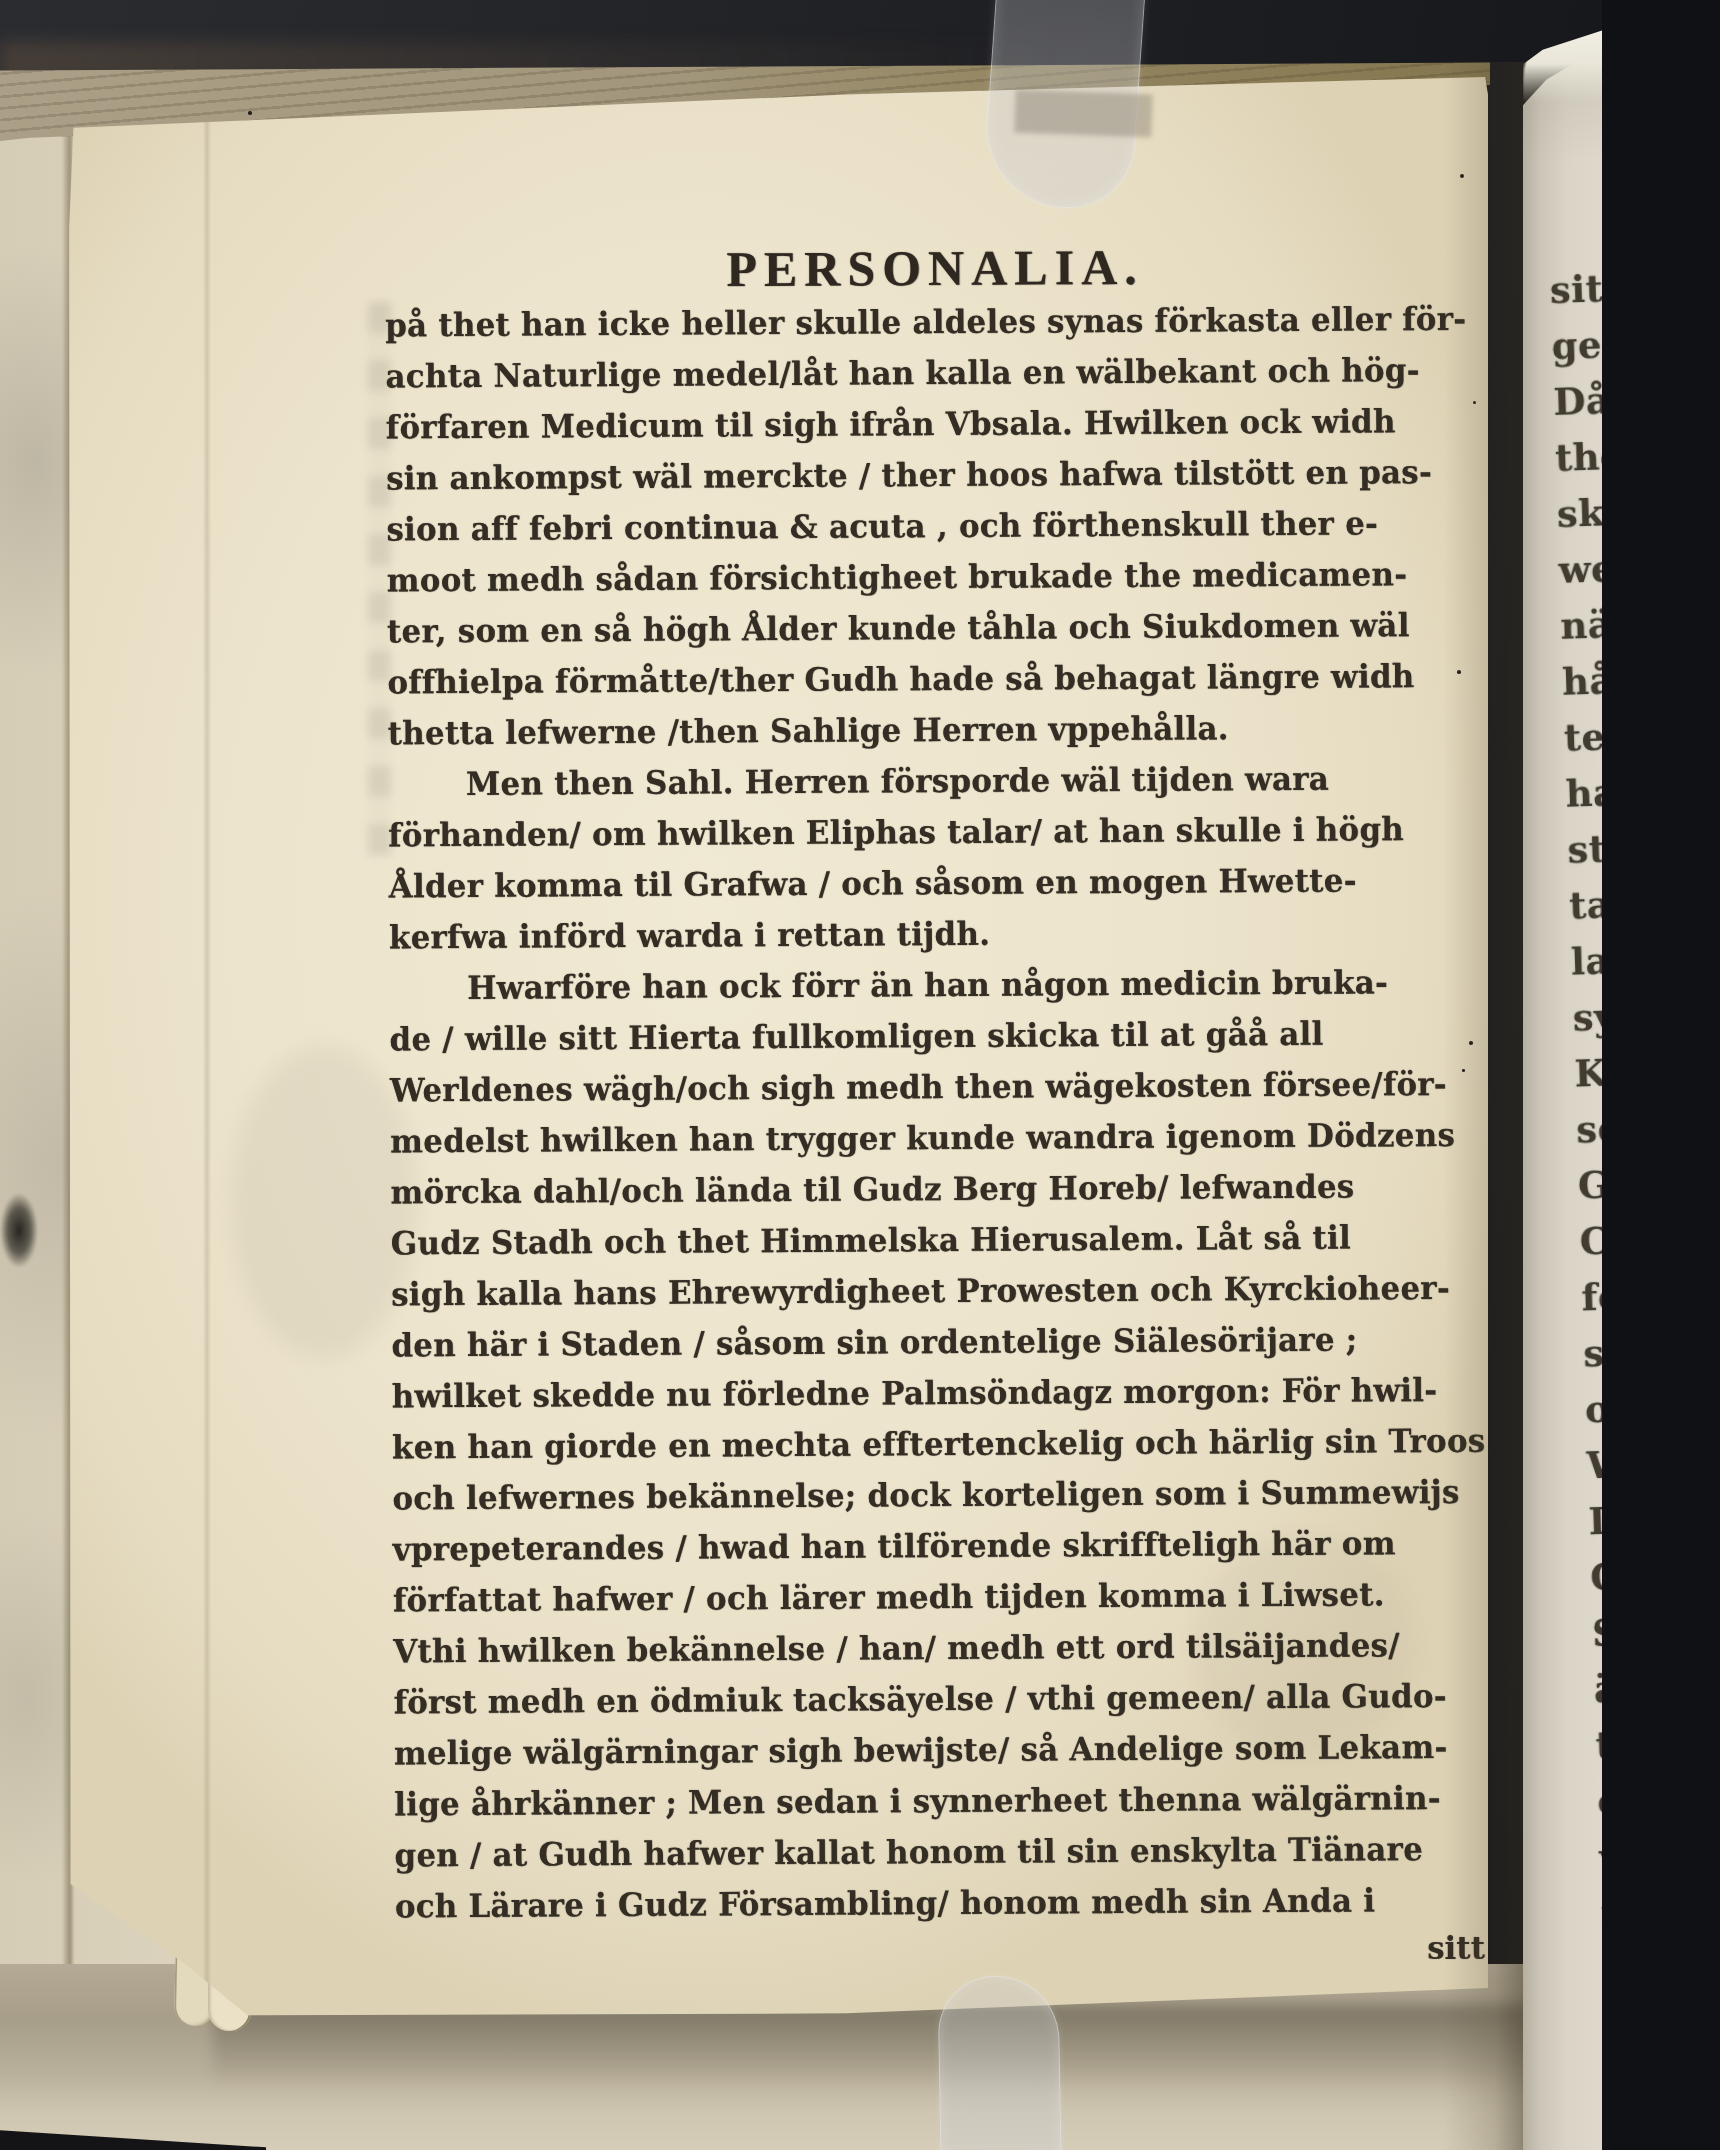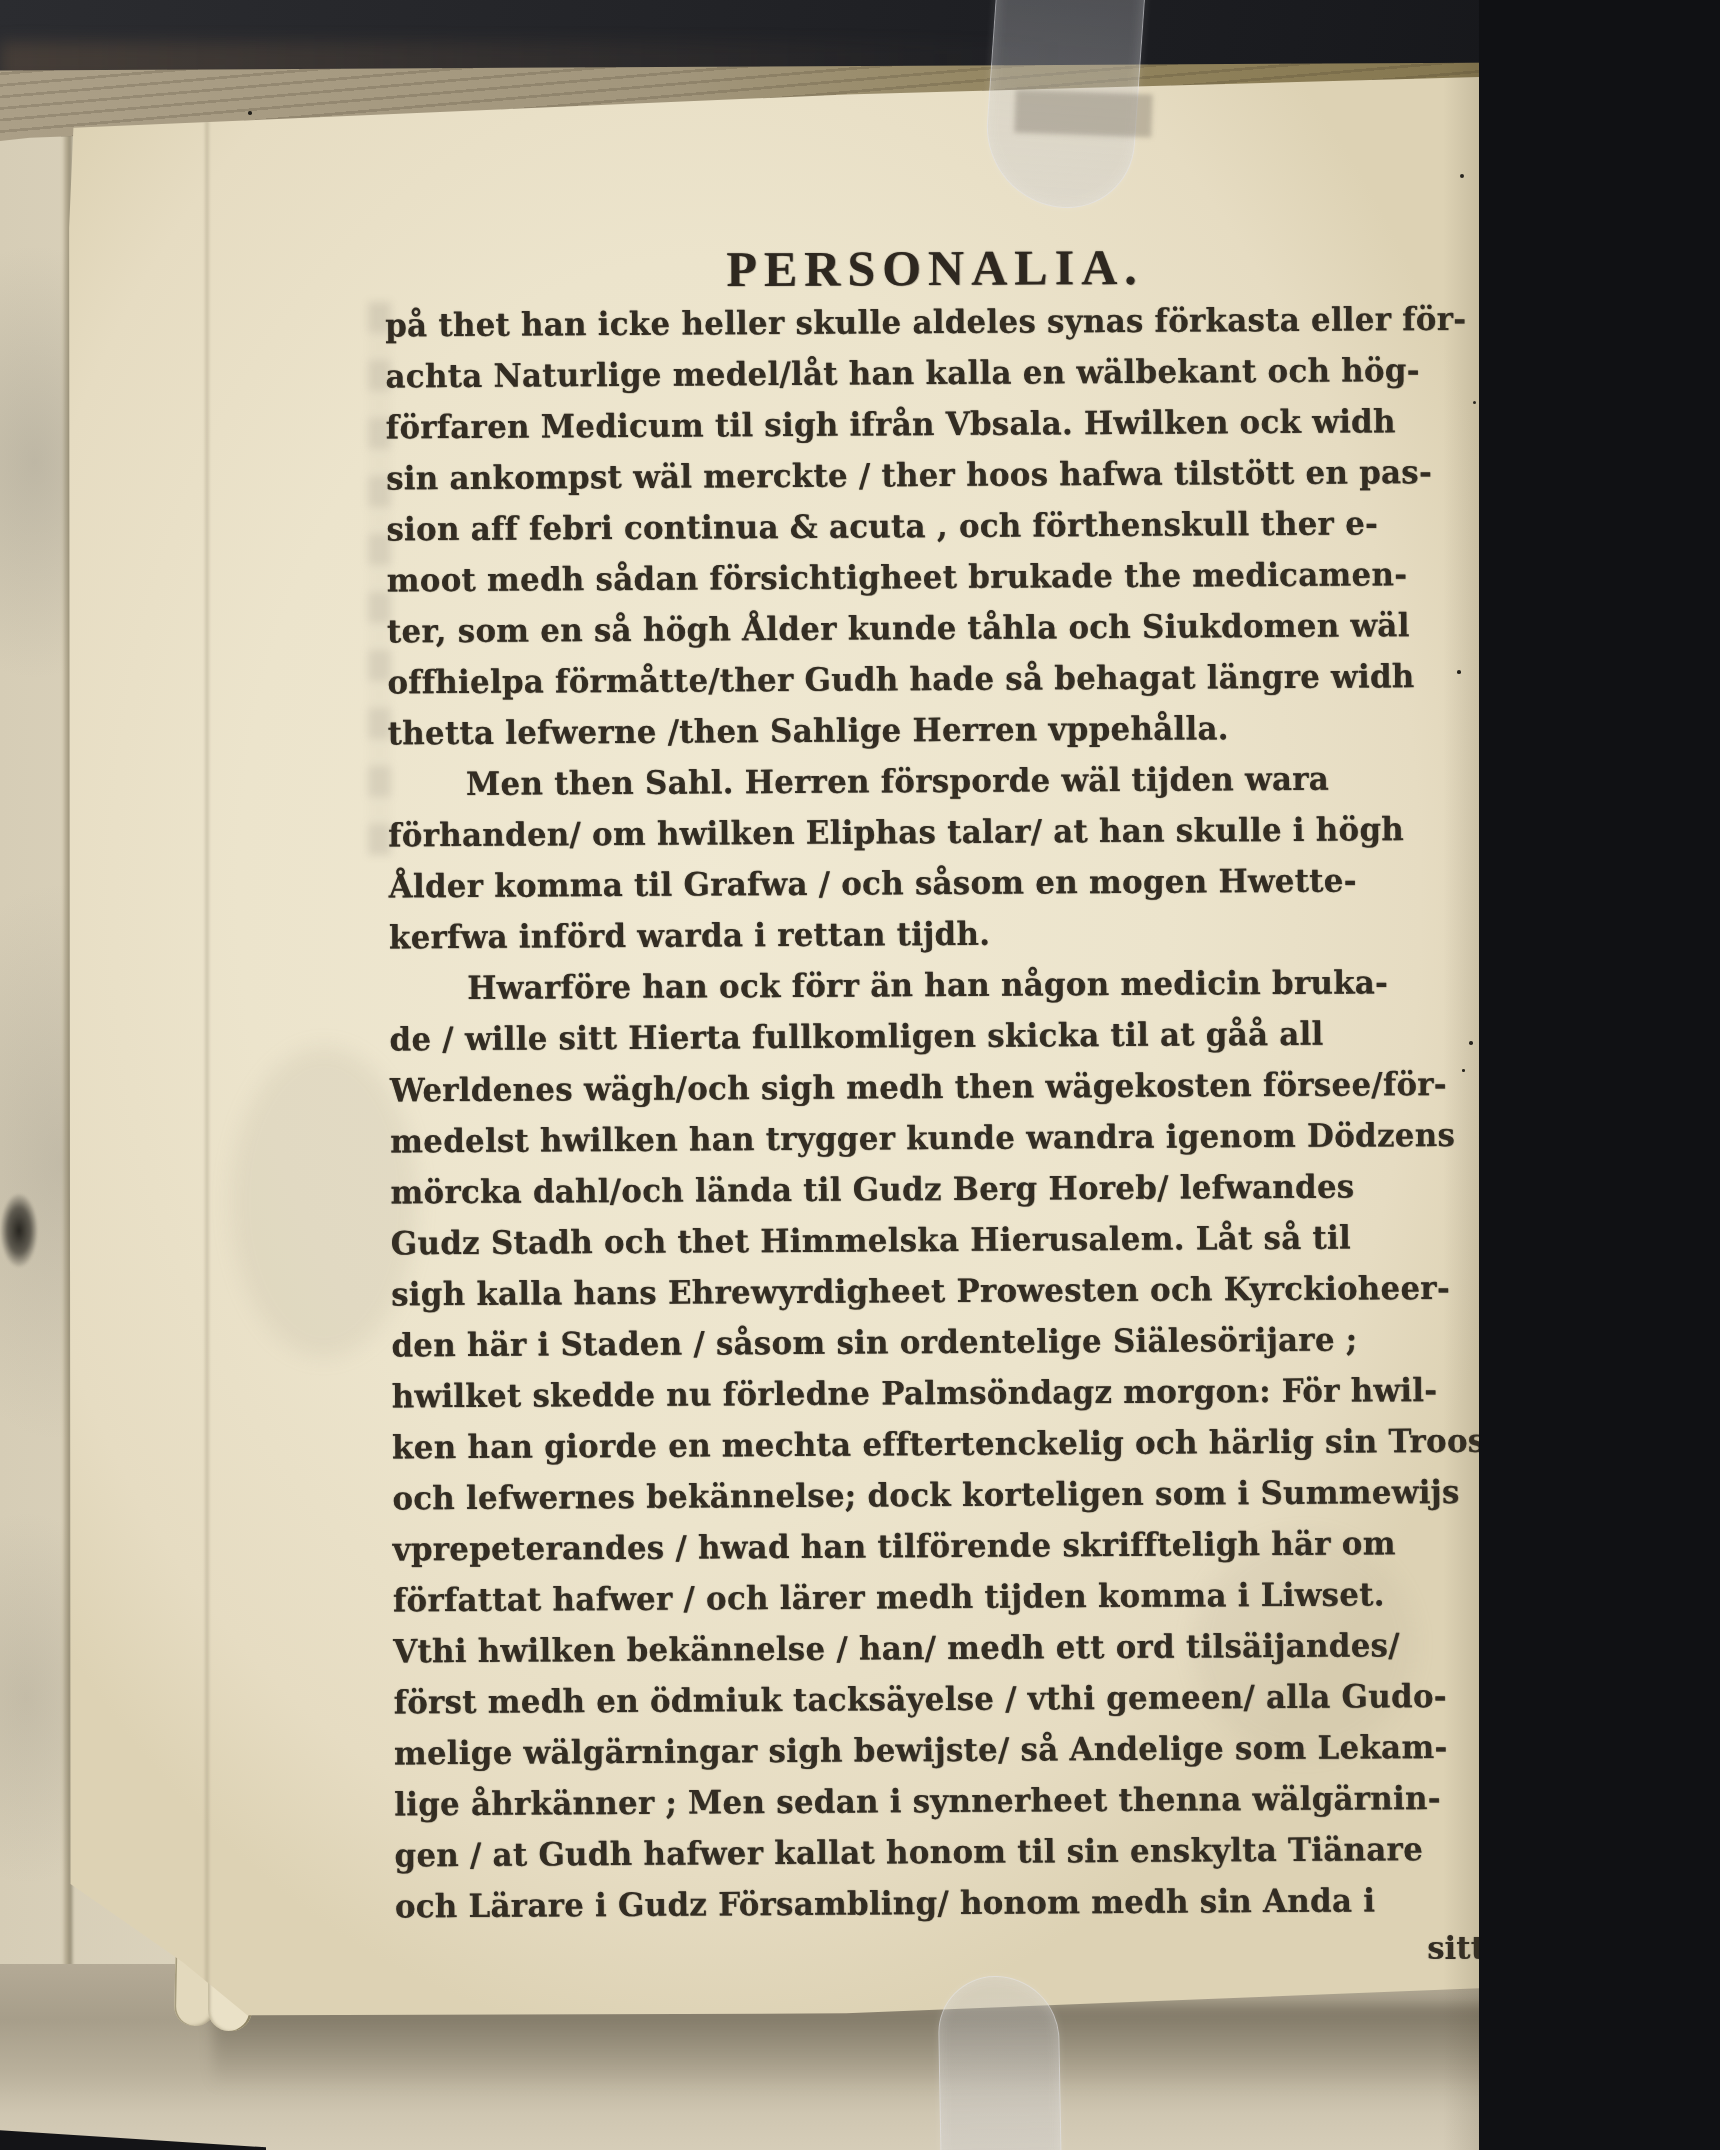--- a/index.html
+++ b/index.html
@@ -1,17 +1,17 @@
 <!DOCTYPE html>
 <html style="font-size:7px"><head>
 <meta charset="utf-8">
 <style>
   html,body{margin:0;padding:0;background:#101114;}
   .scene{
-    position:relative; width:1479px; height:2151px; overflow:hidden;
+    position:relative; width:1602px; height:2151px; overflow:hidden;
     background:linear-gradient(100deg,#2b2c30 0%,#232428 35%,#1a1b1f 70%,#121316 100%);
     font-family:"DejaVu Serif", serif;
     text-decoration:underline;
   }
   .bg-haze{position:absolute;left:0;top:42px;width:1064px;height:40px;
     background:linear-gradient(90deg,rgba(120,95,70,.35),rgba(120,95,70,.12) 60%,transparent);
     filter:blur(8px);}
   
   .flyleaf{position:absolute;left:0;top:91px;width:435px;height:2060px;
     background:

